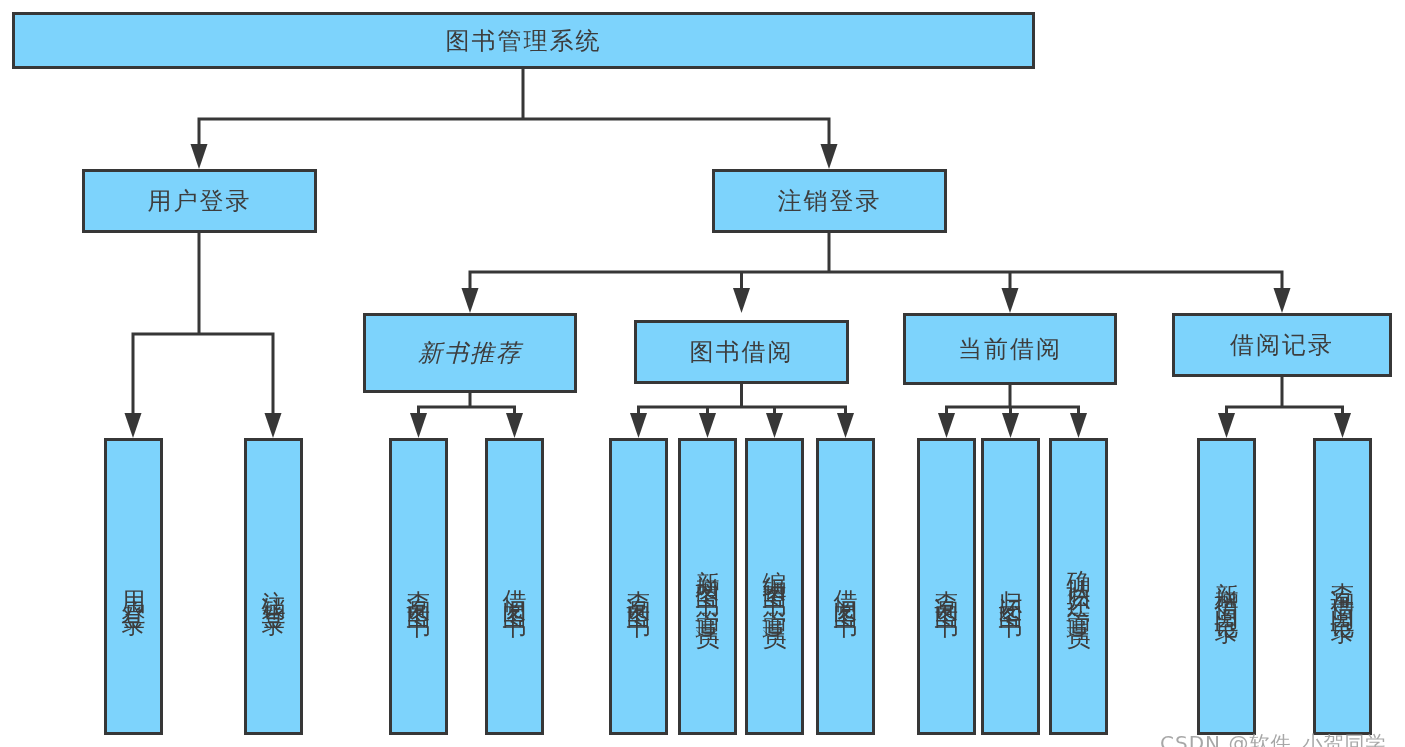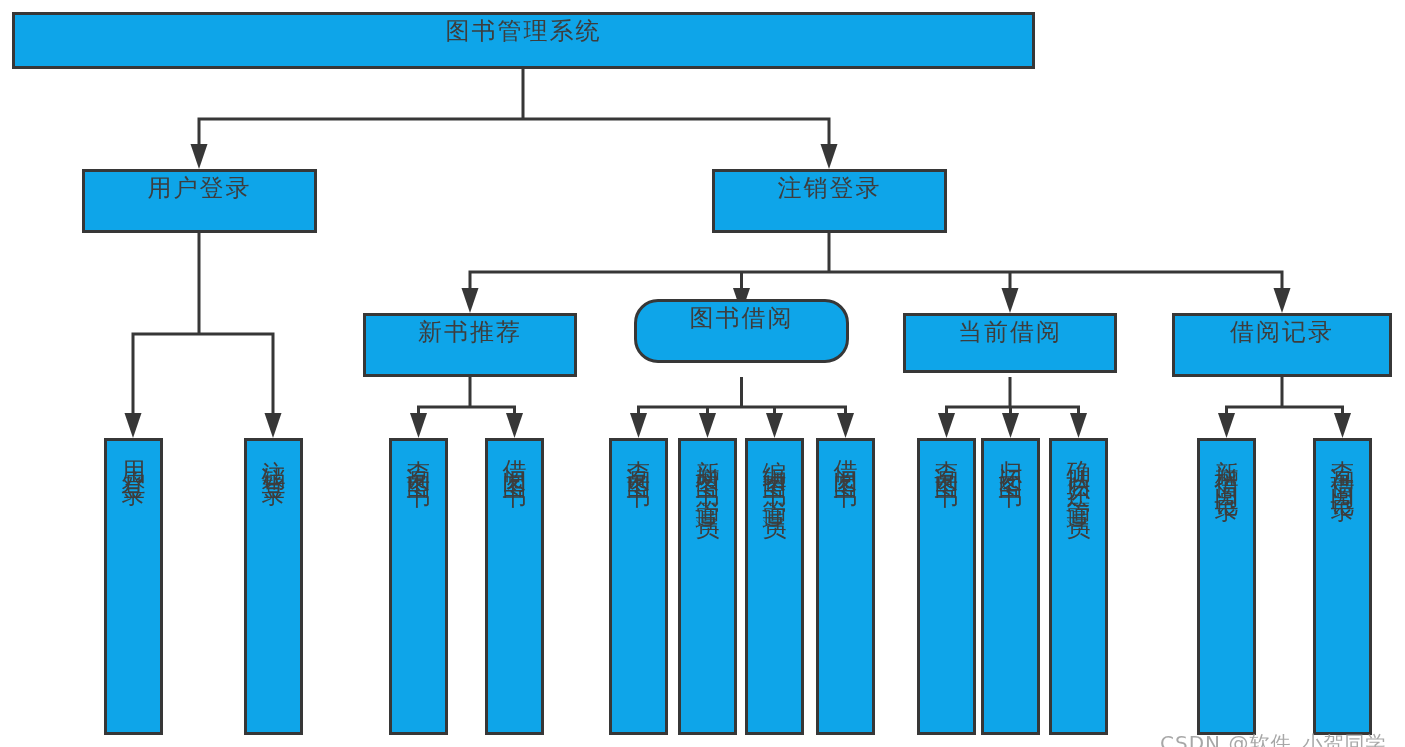--- a/index.html
+++ b/index.html
@@ -14,23 +14,23 @@
   .connector-svg {
     position: absolute;
     left: 0; top: 0;
     width: 1405px; height: 747px;
     z-index: 0;
   }
   .box {
     position: absolute;
     box-sizing: border-box;
     border: 3px solid #373737;
-    background: #0ea5e9;
+    background: #7dd3fc;
     display: flex;
-    align-items: flex-start;
+    align-items: center;
     justify-content: center;
     color: #3d3d3d;
     z-index: 1;
   }
   .hlabel {
     font-size: 24px;
     letter-spacing: 2px;
     white-space: nowrap;
   }
   .vlabel {
@@ -107,27 +107,27 @@
     <span class="hlabel">图书管理系统</span>
   </div>
 
   <div class="box" style="left:82px; top:169px; width:235px; height:64px;">
     <span class="hlabel">用户登录</span>
   </div>
   <div class="box" style="left:712px; top:169px; width:235px; height:64px;">
     <span class="hlabel">注销登录</span>
   </div>
 
-  <div class="box" style="left:363px; top:313px; width:214px; height:64px;">
+  <div class="box" style="left:363px; top:313px; width:214px; height:80px;font-style:italic;">
     <span class="hlabel">新书推荐</span>
   </div>
-  <div class="box" style="left:634px; top:299px; width:215px; height:64px;border-radius:24px;">
+  <div class="box" style="left:634px; top:320px; width:215px; height:64px;">
     <span class="hlabel">图书借阅</span>
   </div>
-  <div class="box" style="left:903px; top:313px; width:214px; height:60px;">
+  <div class="box" style="left:903px; top:313px; width:214px; height:72px;">
     <span class="hlabel">当前借阅</span>
   </div>
   <div class="box" style="left:1172px; top:313px; width:220px; height:64px;">
     <span class="hlabel">借阅记录</span>
   </div>
 
   <div class="box" style="left:104px; top:438px; width:59px; height:297px;">
     <span class="vlabel">用户登录</span>
   </div>
   <div class="box" style="left:244px; top:438px; width:59px; height:297px;">

